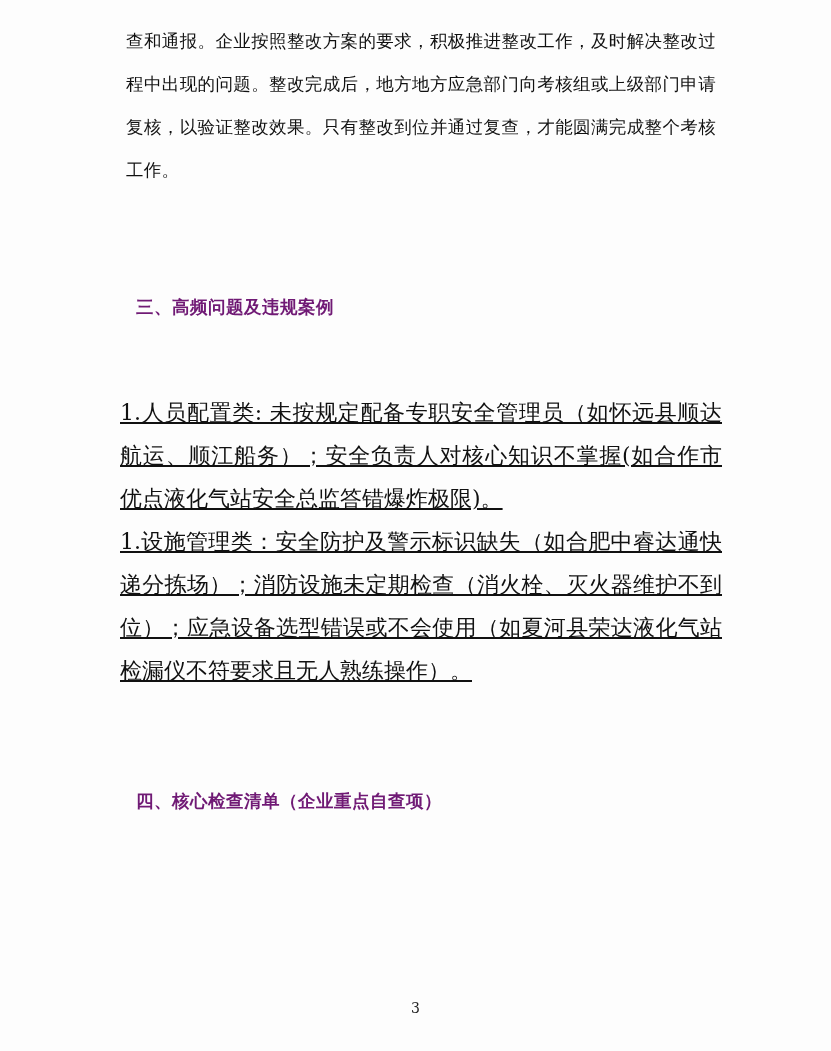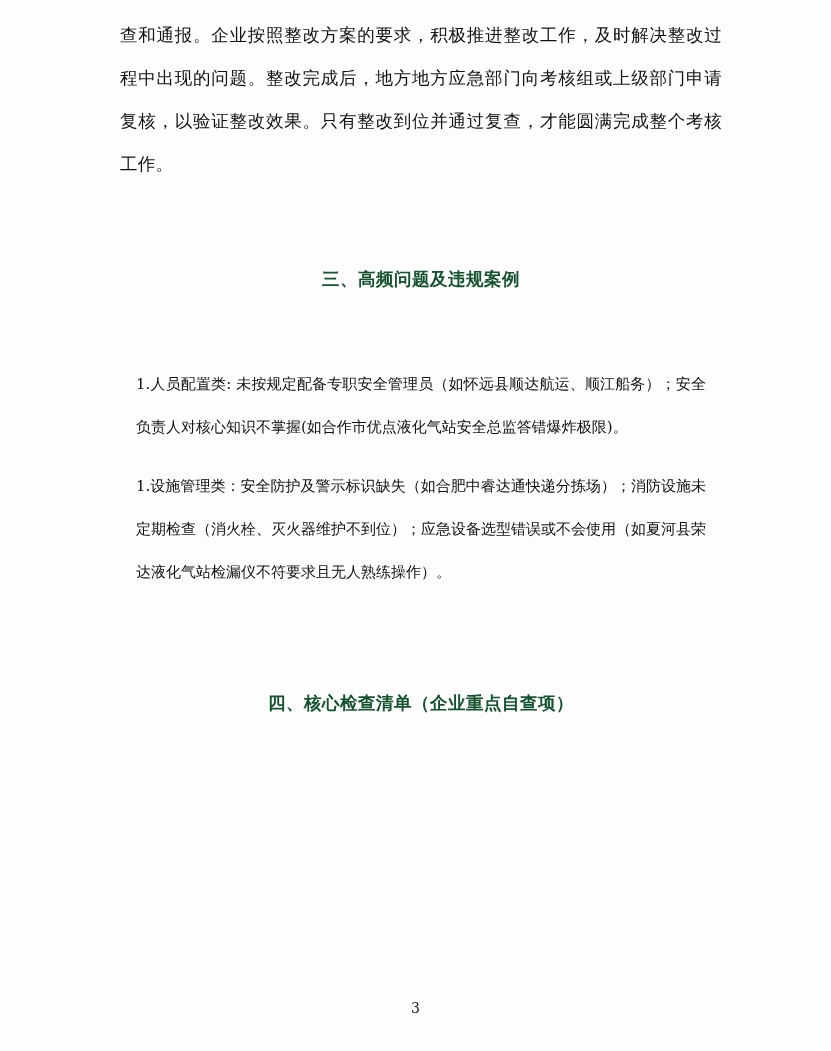--- a/index.html
+++ b/index.html
@@ -27,41 +27,41 @@
     left: 120px;
     top: 14px;
     width: 602px;
   }
   .para {
     font-size: 17.5px;
     line-height: 43px;
     letter-spacing: 0.3px;
     text-align: justify;
     text-justify: inter-ideograph;
-    margin: 0;
+    margin: 6px;
     color: #111;
   }
   .heading {
     font-size: 17.5px;
     line-height: 43px;
     font-weight: bold;
-    margin: 0;
+    margin: 16px;
     letter-spacing: 0.5px;
-    color: #14532d;
-    text-align: center;
+    color: #701a75;
   }
   .spacer-lg { height: 72px; }
   .spacer-md { height: 46px; }
   .list-item {
-    font-size: 15px;
+    font-size: 22px;
     line-height: 43px;
     text-align: justify;
     text-justify: inter-ideograph;
-    margin: 16px;
+    margin: 0;
     color: #111;
+    text-decoration: underline;
   }
   .page-number {
     position: absolute;
     left: 0;
     right: 0;
     top: 1000px;
     text-align: center;
     font-size: 14px;
     font-family: "DejaVu Serif", "Liberation Serif", serif;
     color: #222;

